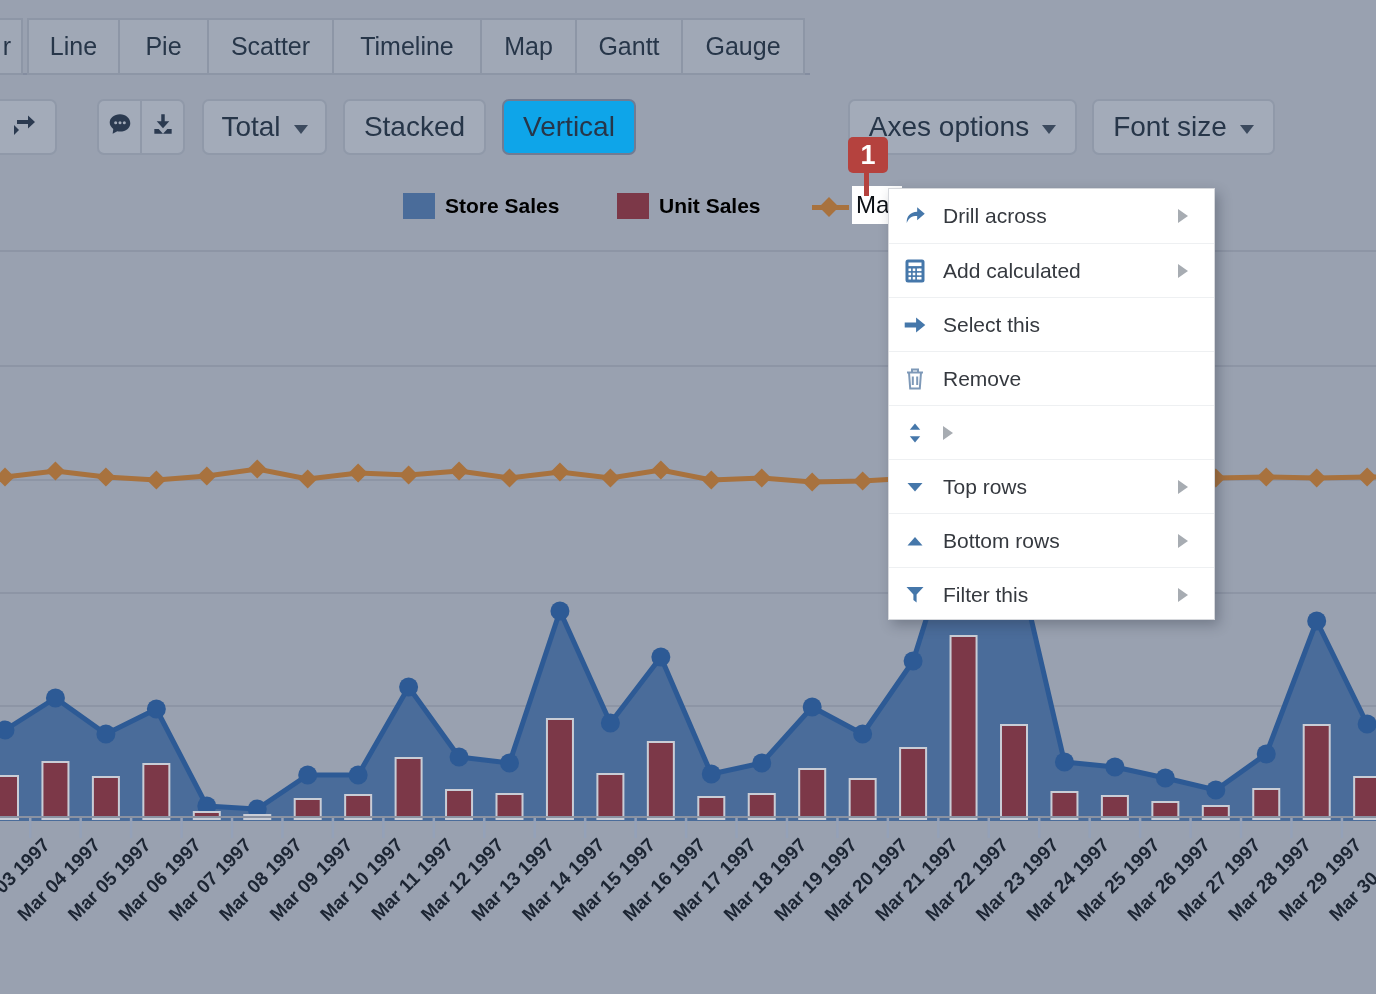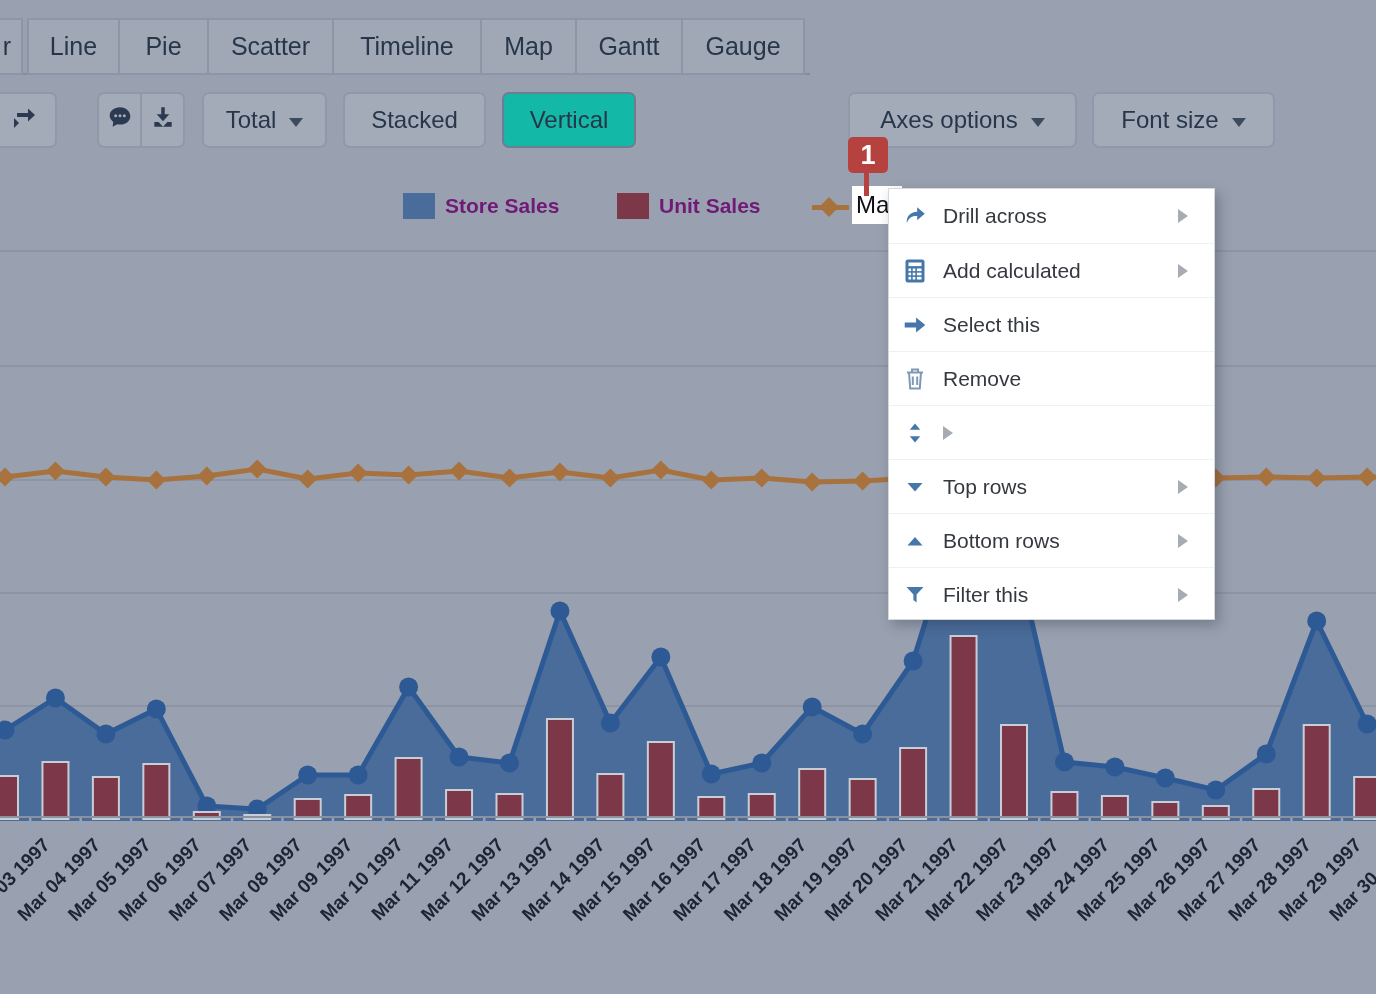--- a/index.html
+++ b/index.html
@@ -13,33 +13,33 @@
   .tab-partial{position:absolute;left:-30px;top:18px;width:53px;height:57px;box-sizing:border-box;
     background:#a0a8b6;border:2px solid #8d96a6;color:#273649;font-size:25px;z-index:20;
     display:flex;align-items:center;justify-content:flex-end;padding-right:10px;}
   .tabs{position:absolute;left:27px;top:18px;height:57px;display:flex;z-index:20;}
   .tab{height:57px;box-sizing:border-box;background:#a0a8b6;border:2px solid #8d96a6;margin-left:-2px;
     color:#273649;font-size:25px;display:flex;align-items:center;justify-content:center;}
   .tab:first-child{margin-left:0;}
   .tab-underline{position:absolute;left:-30px;top:73px;width:840px;height:2px;background:#848da0;z-index:19;}
 
   
-  .btn{position:absolute;top:92px;height:56px;box-sizing:border-box;background:#a3abb9;
-    border:2px solid #9099a9;border-radius:7px;color:#273649;font-size:24px;z-index:20;
+  .btn{position:absolute;top:99px;height:56px;box-sizing:border-box;background:#a3abb9;
+    border:2px solid #9099a9;border-radius:7px;color:#273649;font-size:28px;z-index:20;
     display:flex;align-items:center;justify-content:center;}
-  .btn.active{background:#14b8a6;border-color:#707c93;}
+  .btn.active{background:#0ea5e9;border-color:#707c93;}
   .caret{width:0;height:0;border-left:7px solid transparent;border-right:7px solid transparent;
     border-top:9px solid #3c4a5e;margin-left:13px;margin-top:4px;}
   .btn-group{padding:0;}
   .group-cell{width:44px;height:100%;display:flex;align-items:center;justify-content:center;}
   .group-cell + .group-cell{border-left:2px solid #9099a9;}
 
   
   .legend-swatch{position:absolute;top:193px;width:32px;height:26px;z-index:15;}
-  .legend-label{position:absolute;top:194px;font-size:21px;font-weight:bold;color:#701a75;z-index:15;}
+  .legend-label{position:absolute;top:194px;font-size:21px;font-weight:bold;color:#000000;z-index:15;}
   .legend-line{position:absolute;left:812px;top:205px;width:37px;height:5px;background:#a8723e;z-index:15;}
   .legend-diamond{position:absolute;left:822px;top:200px;width:14px;height:14px;background:#a8723e;transform:rotate(45deg);z-index:15;}
   .legend-highlight{position:absolute;left:852px;top:186px;width:46px;height:38px;background:#ffffff;z-index:16;
     display:flex;align-items:center;padding-left:4px;font-size:24px;font-weight:normal;color:#0c1015;}
 
   
   .badge{position:absolute;left:848px;top:137px;width:40px;height:36px;background:#b5423e;border-radius:5px;
     color:#ffffff;font-size:27px;font-weight:bold;display:flex;align-items:center;justify-content:center;z-index:60;}
   .badge-stem{position:absolute;left:864px;top:172px;width:5px;height:24px;background:#b5423e;z-index:59;}
 

